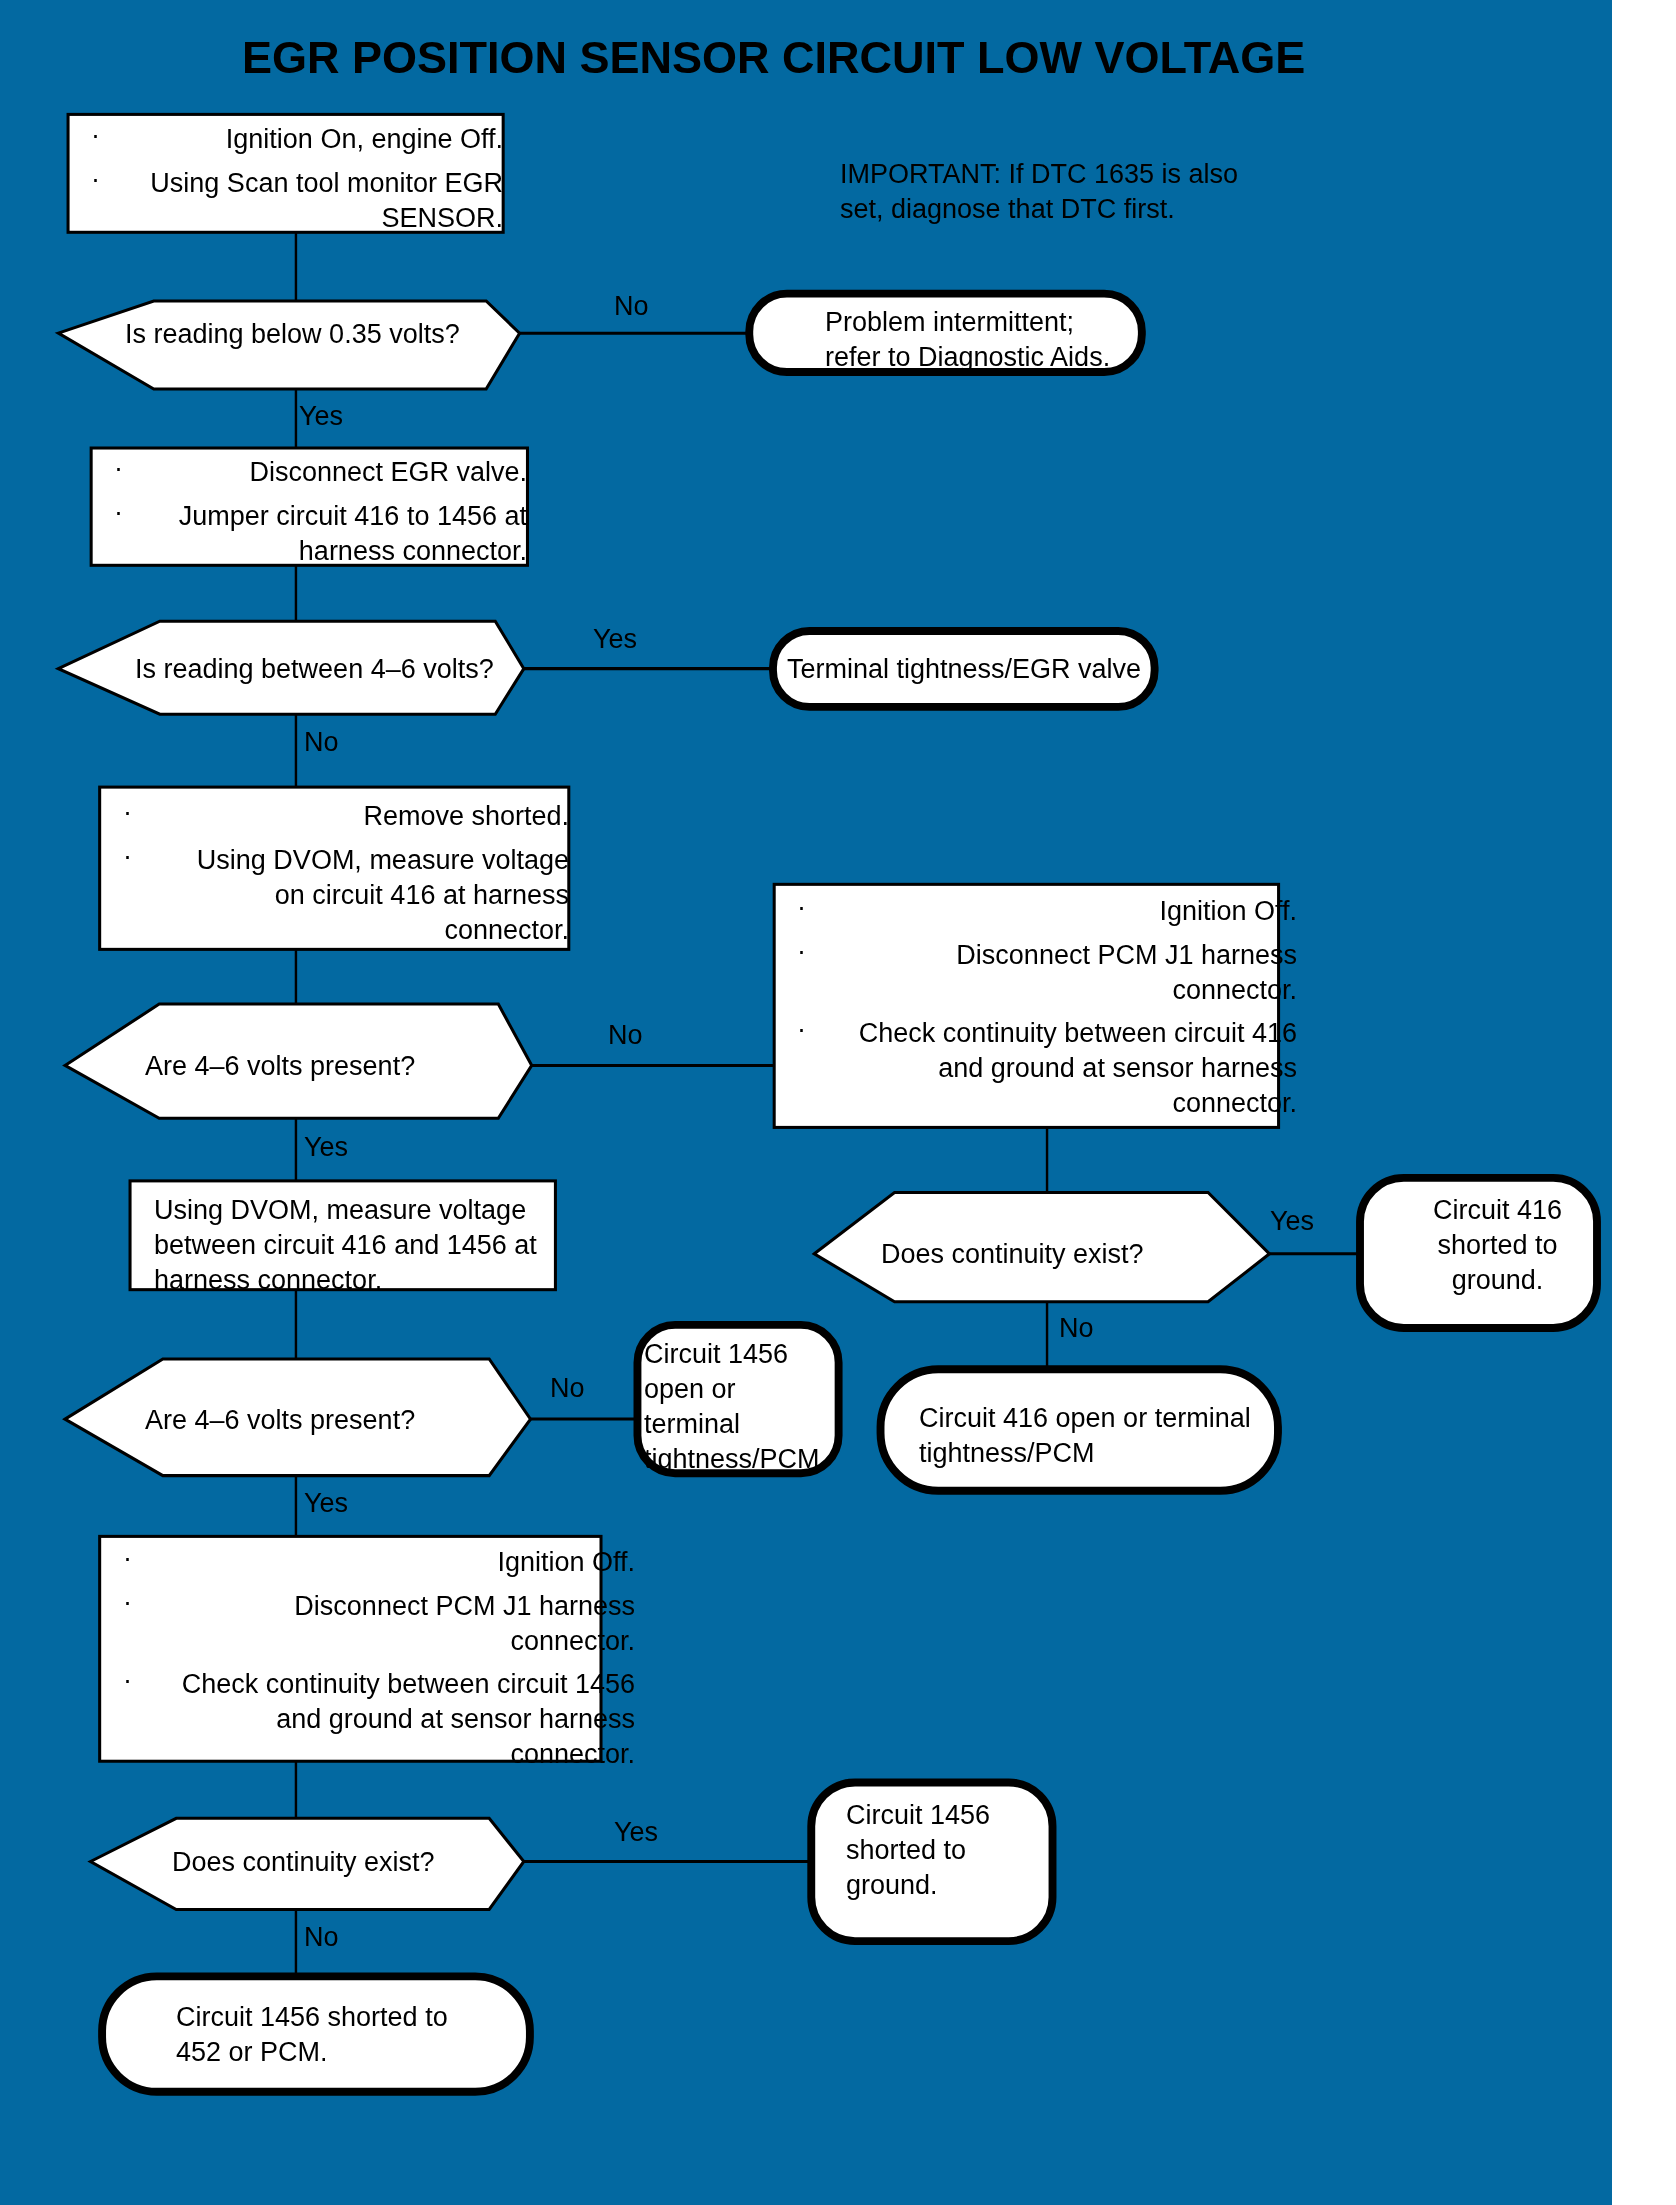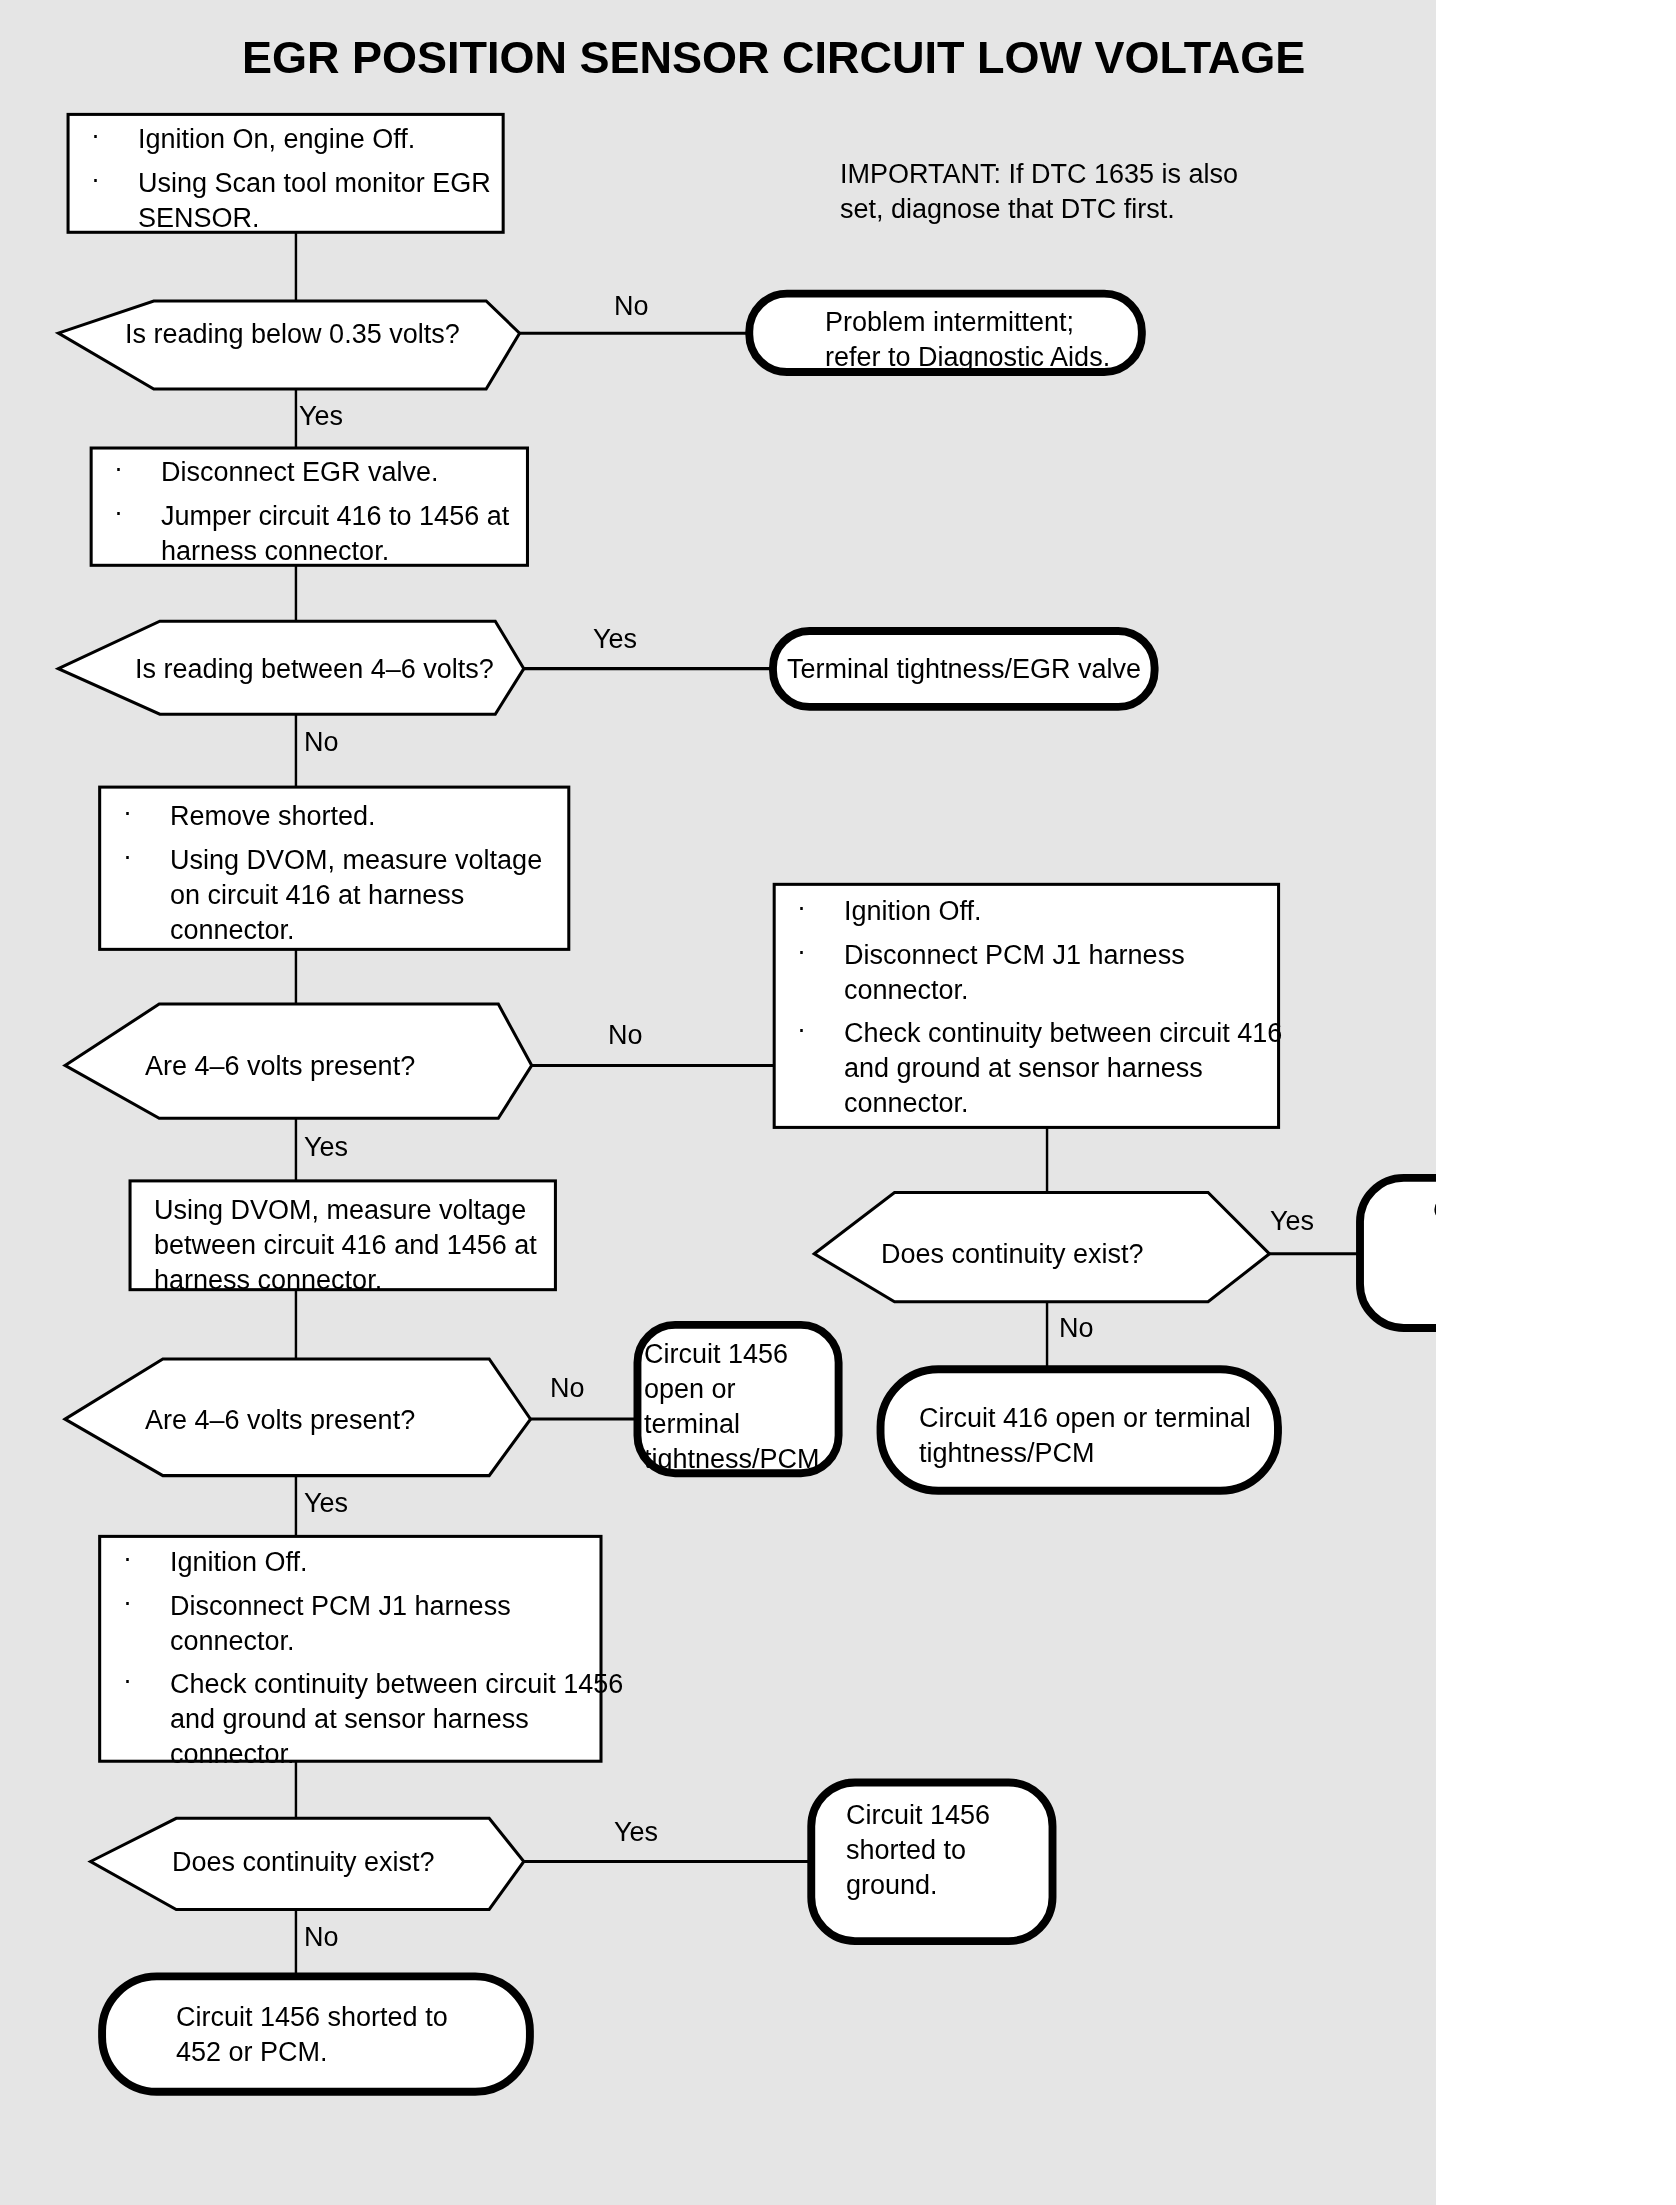--- a/index.html
+++ b/index.html
@@ -1,30 +1,30 @@
 <!DOCTYPE html>
 <html style="font-size:9.7px"><head>
 <meta charset="utf-8">
 <style>
   html,body{margin:0;padding:0;background:#ffffff;}
   body{font-family:"Liberation Sans",sans-serif;color:#000;}
-  #page{position:relative;width:1436px;height:2205px;background:#e5e5e5;overflow:hidden;}
+  #page{position:relative;width:1612px;height:2205px;background:#0369a1;overflow:hidden;}
   svg{position:absolute;left:0;top:0;width:1676px;height:2205px;}
   .shp{fill:#ffffff;stroke:#000000;}
   .proc{stroke-width:5;}
   .dec{stroke-width:5;}
   .term{stroke-width:13;}
   .conn{stroke:#000000;stroke-width:5;fill:none;}
   .conn-thin{stroke:#000000;stroke-width:4;fill:none;}
   
   .tx{position:absolute;}
   .title{font-size:45px;font-weight:bold;letter-spacing:0px;white-space:nowrap;}
   .body{font-size:27px;line-height:35px;}
   .edge{font-size:27px;}
-  .bullets{list-style:none;margin:0;padding:0;}
+  .bullets{list-style:none;margin:0;padding:0;text-align:right;}
   .bullets li{position:relative;padding-left:70px;margin-bottom:8.5px;font-size:27px;line-height:35px;}
   .bullets li:last-child{margin-bottom:0;}
   .bullets li:before{content:"\00B7";position:absolute;left:23px;top:-3.6px;font-size:27px;line-height:35px;}
 </style>
 </head>
 <body>
 
 <div id="page">
 
   <svg viewBox="0 0 2758 3628">

